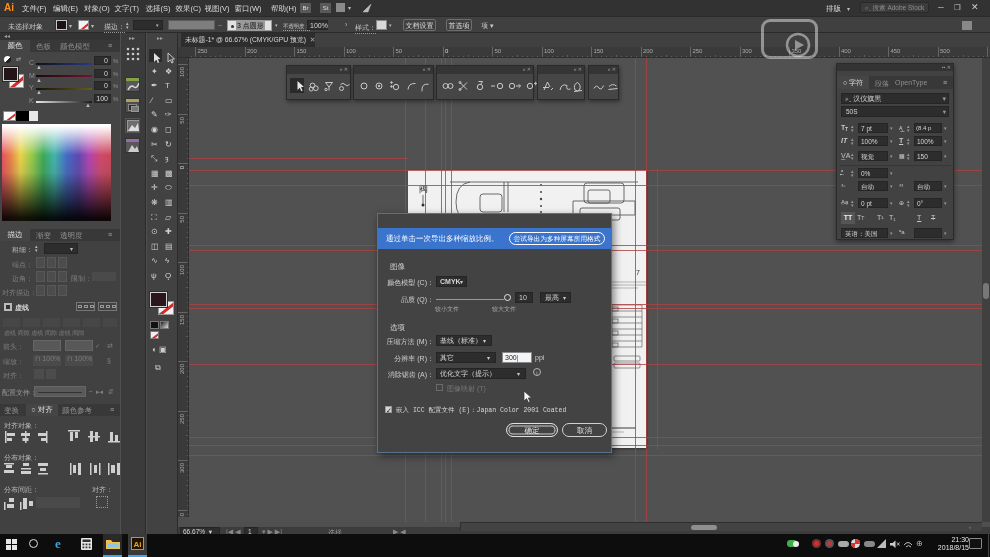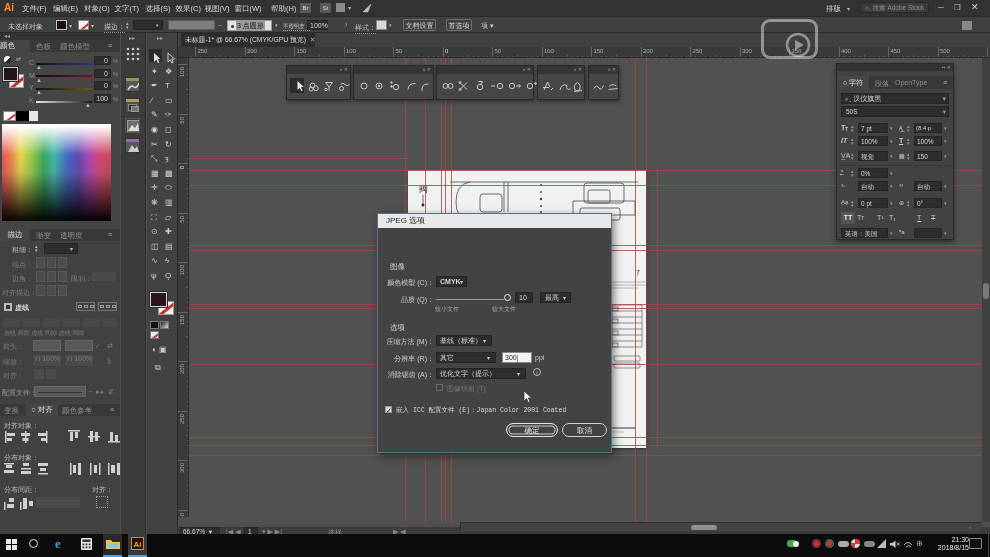--- a/index.html
+++ b/index.html
@@ -73,21 +73,21 @@
     <span class="abs" style="left:962px;top:4px;width:10px;height:9px;background:#888;"></span>
   </div>
 
   <div class="abs" style="left:0;top:33px;width:120px;height:502px;background:#3f3f3f;border-right:1px solid #2b2b2b;z-index:10;" id="dock">
 
     <div class="abs" style="left:0;top:0;width:120px;height:7px;background:#333;color:#999;font-size:6px;line-height:6px;">
         <span style="position:absolute;left:4px;">◂◂</span>
       </div>
 
     <div class="abs" style="left:0;top:7px;width:120px;height:12px;background:#383838;">
-      <span class="abs" style="left:0px;top:0;width:30px;height:12px;background:#454545;color:#e0e0e0;font-size:7.5px;line-height:12px;text-align:left;">颜色</span>
+      <span class="abs" style="left:0px;top:0;width:30px;height:12px;background:#454545;color:#e0e0e0;font-size:7.5px;line-height:12px;text-align:center;">颜色</span>
       <span class="abs" style="left:36px;top:2px;color:#909090;font-size:7.5px;">色板</span>
       <span class="abs" style="left:60px;top:2px;color:#909090;font-size:7.5px;">颜色模型</span>
       <span class="abs" style="left:108px;top:2px;color:#aaa;font-size:7px;">≡</span>
     </div>
 
     <div class="abs" style="left:0;top:19px;width:120px;height:177px;background:#454545;">
       <span class="abs" style="left:4px;top:4px;width:7px;height:7px;border-radius:50%;background:linear-gradient(135deg,#fff 50%,#222 50%);"></span>
       <span class="abs" style="left:16px;top:3px;color:#aaa;font-size:6px;">⇄</span>
       <span class="abs" style="left:3px;top:15px;width:15px;height:14px;background:#231418;border:1px solid #ccc;outline:1px solid #2a2a2a;z-index:2;"></span>
       <span class="abs" style="left:9px;top:22px;width:15px;height:14px;background:#f5f5f5;border:1px solid #999;overflow:hidden;">
@@ -902,21 +902,24 @@
     <span class="abs" style="left:94px;top:150px;color:#c8c8c8;font-size:7px;text-decoration:line-through;">T</span>
 
     <span class="abs field" style="left:4px;top:164px;width:47px;height:10px;font-size:6.5px;line-height:9px;padding-left:3px;">英语：美国</span>
     <span class="abs" style="left:53px;top:166px;color:#999;font-size:5px;">▾</span>
     <span class="abs" style="left:62px;top:165px;color:#c8c8c8;font-size:6px;">ᵃa</span>
     <span class="abs field" style="left:77px;top:164px;width:28px;height:10px;"></span>
     <span class="abs" style="left:107px;top:166px;color:#999;font-size:5px;">▾</span>
   </div>
 
   <div class="abs" style="left:377px;top:213px;width:235px;height:240px;background:#434343;border:1px solid #55738f;box-shadow:2px 3px 8px rgba(0,0,0,.5);z-index:7;" id="dialog">
-    <div class="abs" style="left:0;top:0;width:233px;height:14px;background:#e9e9e9;color:#1c1c1c;font-size:8px;line-height:14px;padding-left:8px;">JPEG 选项</div>
+    <div class="abs" style="left:0;top:14px;width:233px;height:21px;background:#3a74cc;color:#fff;">
+      <span class="abs" style="left:8px;top:6px;font-size:7.5px;">通过单击一次导出多种缩放比例。</span>
+      <span class="abs" style="left:131px;top:3.5px;width:96px;height:13px;border:1px solid #fff;border-radius:7px;font-size:6.7px;text-align:center;line-height:12px;">尝试导出为多种屏幕所用格式</span>
+    </div>
     <div class="abs" style="left:12px;top:48px;font-size:7.5px;color:#d0d0d0;">图像</div>
     <div class="abs lbl" style="top:64px;">颜色模型 (C)：</div>
     <div class="abs field" style="left:58px;top:62px;width:31px;height:11px;font-size:7px;line-height:10px;padding-left:3px;font-weight:bold;">CMYK</div>
     <span class="abs" style="left:82px;top:64px;color:#ccc;font-size:6px;">▾</span>
     <div class="abs lbl" style="top:81px;">品质 (Q)：</div>
     <div class="abs" style="left:58px;top:84.5px;width:68px;height:1px;background:#9a9a9a;"></div>
     <span class="abs" style="left:126px;top:80px;width:7px;height:7px;border:1.5px solid #e8e8e8;border-radius:50%;background:#434343;"></span>
     <div class="abs field" style="left:137px;top:78px;width:18px;height:11px;font-size:7px;line-height:10px;padding-left:3px;">10</div>
     <div class="abs field" style="left:162px;top:78px;width:31px;height:11px;font-size:7px;line-height:10px;padding-left:4px;">最高</div>
     <span class="abs" style="left:185px;top:80px;color:#ccc;font-size:6px;">▾</span>

